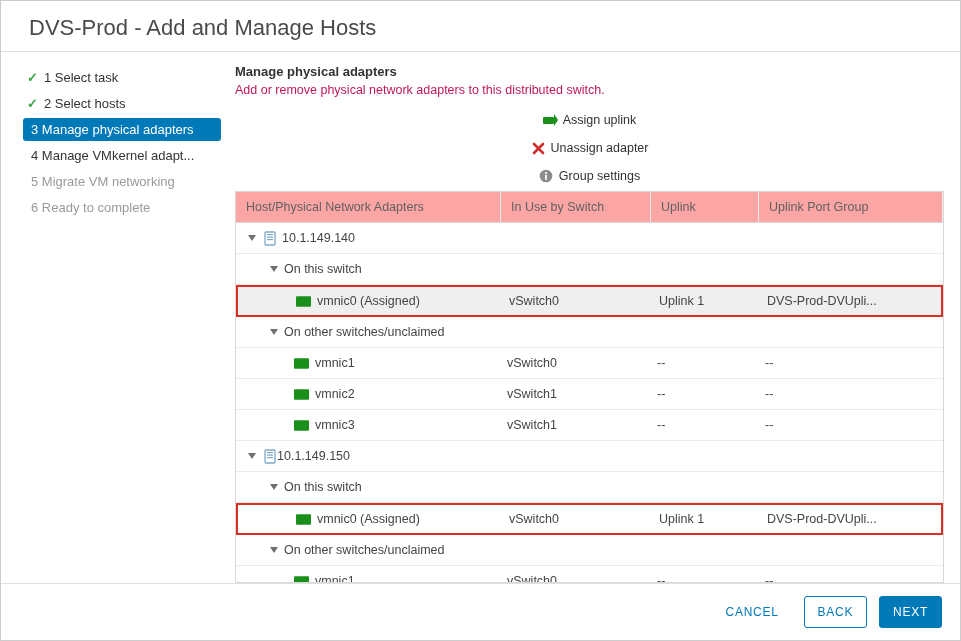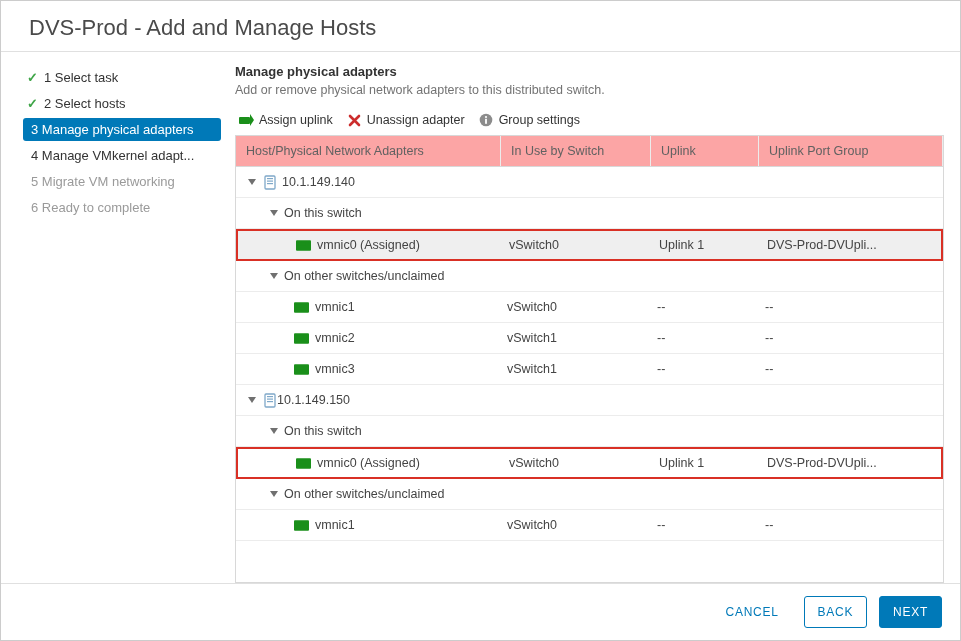--- a/index.html
+++ b/index.html
@@ -9,22 +9,22 @@
   .body { flex: 1; display: flex; overflow: hidden; }
   .nav { width: 230px; padding: 14px 10px 0 22px; font-size: 13px; }
   .nav-step { display: flex; align-items: center; padding: 4px 4px; margin-bottom: 3px; color: #333; cursor: pointer; border-radius: 3px; }
   .nav-step.done { color: #333; }
   .nav-step.active { background: #0079b8; color: #fff; font-weight: 500; }
   .nav-step.future { color: #9a9a9a; }
   .check { color: #3fa548; font-weight: bold; margin-right: 6px; font-size: 13px; }
   .nav-label { white-space: nowrap; overflow: hidden; text-overflow: ellipsis; }
   .content { flex: 1; padding: 12px 16px 0 4px; display: flex; flex-direction: column; overflow: hidden; }
   .section-title { font-size: 13px; font-weight: 600; color: #333; margin-bottom: 4px; }
-  .section-sub { font-size: 12.5px; color: #737373; margin-bottom: 12px; }
-  .toolbar { display: flex; align-items: center; gap: 14px; padding: 4px 4px 8px 4px; font-size: 12.5px; }
+  .section-sub { font-size: 12.5px; color: #be185d; margin-bottom: 12px; }
+  .toolbar { display: flex; align-items: center; gap: 14px; padding: 4px 4px 8px 4px; font-size: 12.5px; flex-direction: column; }
   .toolbar .tbtn { display: flex; align-items: center; gap: 5px; cursor: pointer; color: #333; }
   .ico { display: inline-flex; width: 15px; height: 14px; align-items: center; justify-content: center; }
   .grid-wrap { border: 1px solid #d8d8d8; flex: 1; min-height: 0; display: flex; flex-direction: column; }
   .grid-header { display: flex; background: #fca5a5; border-bottom: 1px solid #d8d8d8; font-size: 12.5px; color: #616161; }
   .grid-header .col { padding: 8px 10px; border-right: 1px solid #ececec; }
   .grid-body { flex: 1; overflow-y: scroll; font-size: 12.5px; background: #fff; }
   .row { display: flex; align-items: center; border-bottom: 1px solid #ececec; min-height: 31px; }
   .col.c1 { width: 265px; display: flex; align-items: center; overflow: hidden; }
   .col.c2 { width: 150px; padding-left: 10px; }
   .col.c3 { width: 108px; padding-left: 10px; }

